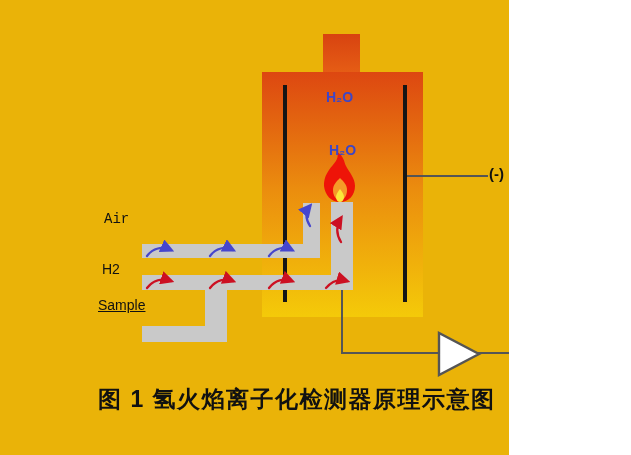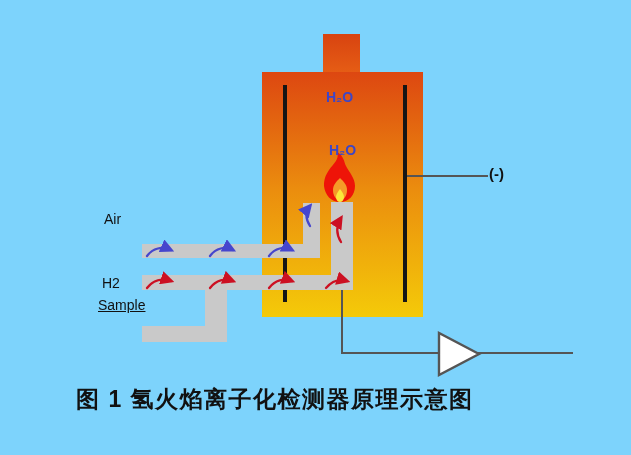--- a/index.html
+++ b/index.html
@@ -1,17 +1,17 @@
 <!DOCTYPE html>
 <html style="--chamber-top: #dd4711; --chamber-mid: #eb8d0e; --chamber-bottom: #f4ca09; --chamber-chimney: #d84310; --tube-gray: #c9c9c9; --electrode-black: #151515; --air-arrow-blue: #4646cd; --fuel-arrow-red: #cc1022; --water-label-blue: #3c46c8; --flame-red: #ee1408; --flame-orange: #f59a28; --flame-yellow: #fbe93a; --wire-gray: #555555;"><head>
 <meta charset="utf-8">
 <style>
   html,body{margin:0;padding:0;background:#fff;}
   #canvas{
-    position:relative;width:631px;height:455px;background:#7dd3fc;overflow:hidden;
+    position:relative;width:509px;height:455px;background:#eab308;overflow:hidden;
     font-family:"Liberation Sans", sans-serif;color:#111;
   }
   .abs{position:absolute;}
 
   
   .chimney{left:323px;top:34px;width:37px;height:40px;z-index:1;
     background:linear-gradient(180deg, var(--chamber-chimney) 0%, #e65e15 100%);}
   .chamber{left:262px;top:72px;width:161px;height:245px;z-index:1;
     background:linear-gradient(180deg, var(--chamber-top) 0%, var(--chamber-mid) 48%, var(--chamber-bottom) 100%);}
 
@@ -44,28 +44,28 @@
   .head-red{fill:var(--fuel-arrow-red);}
   .flame-svg{left:320px;top:151px;width:40px;height:53px;z-index:4;}
   .flame-outer{fill:var(--flame-red);}
   .flame-mid{fill:var(--flame-orange);}
   .flame-inner{fill:var(--flame-yellow);}
   .amp-svg{left:437px;top:330px;width:46px;height:48px;z-index:5;}
   .amp-body{fill:#ffffff;stroke:var(--wire-gray);stroke-width:2.4;stroke-linejoin:miter;}
 
   
   .lbl{z-index:6;font-size:14px;line-height:16px;white-space:nowrap;}
-  .lbl.air{left:104px;top:211px;}
-  .lbl.h2{left:102px;top:261px;margin-top:14px;}
+  .lbl.air{left:104px;top:211px;font-family:Liberation Mono, monospace;}
+  .lbl.h2{left:102px;top:261px;}
   .lbl.sample{left:98px;top:297px;text-decoration:underline;}
   .lbl.water{font-weight:bold;color:var(--water-label-blue);}
   .lbl.water.top{left:326px;top:89px;}
   .lbl.water.mid{left:329px;top:142px;}
   .lbl.neg-term{left:489px;top:166px;font-weight:bold;font-size:15px;}
-  .caption{left:76px;top:384px;z-index:6;font-size:23px;font-weight:bold;letter-spacing:1.5px;white-space:nowrap;}
+  .caption{left:98px;top:384px;z-index:6;font-size:23px;font-weight:bold;letter-spacing:1.5px;white-space:nowrap;}
 </style>
 </head>
 <body>
 
 <div id="canvas">
 
   <div class="abs chimney"></div>
   <div class="abs chamber"></div>
 
   <div class="abs electrode left"></div>

